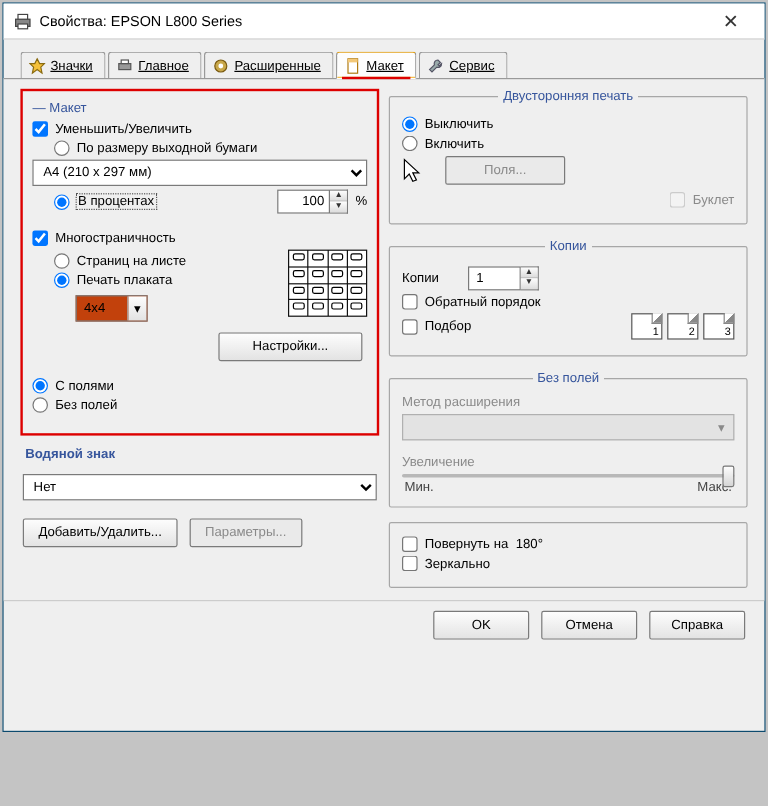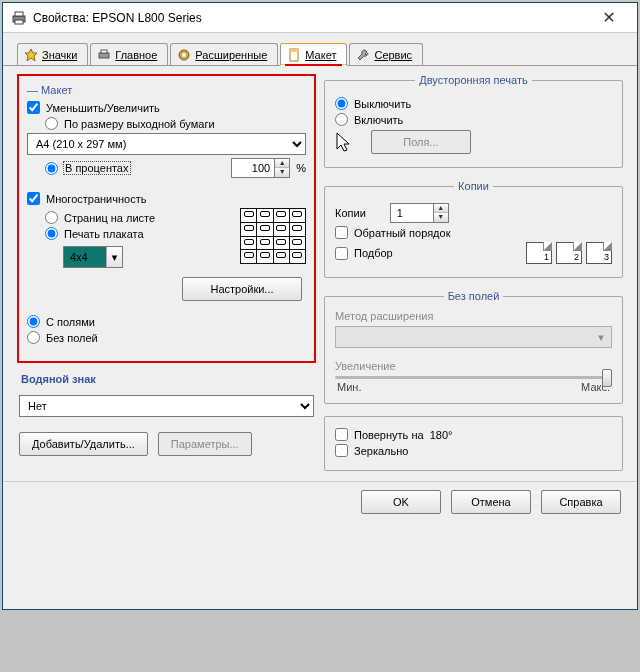--- a/index.html
+++ b/index.html
@@ -30,21 +30,21 @@
   .spinner input { width: 44px; height: 20px; border: 1px solid #7a7a7a; text-align: right; padding-right: 4px; background: #fff; }
   .spinbtns { display: flex; flex-direction: column; border: 1px solid #7a7a7a; border-left: none; }
   .spinbtns div { width: 14px; height: 9px; background: linear-gradient(#fdfdfd,#dcdcdc); font-size: 7px; line-height: 7px; text-align: center; color: #333; border-bottom: 1px solid #bbb; }
   .spinbtns div:last-child { border-bottom: none; }
   .btn { height: 24px; border: 1px solid #7a7a7a; background: linear-gradient(#fdfdfd,#e3e3e3); padding: 0 12px; display: inline-flex; align-items: center; justify-content: center; border-radius: 2px; }
   .btn.disabled { color: #8a8a8a; background: #eaeaea; }
   .btn.wide { min-width: 120px; }
   .poster-grid { width: 66px; height: 56px; background: #111; display: grid; grid-template-columns: repeat(4,1fr); grid-template-rows: repeat(4,1fr); gap: 1px; padding: 1px; }
   .poster-grid div { background: #fff; }
   .poster-grid div::before { content: ""; display:block; margin: 2px auto 0; width: 8px; height: 4px; border:1px solid #000; border-radius: 2px;}
-  .sel4 { width: 60px; height: 22px; border: 1px solid #7a7a7a; background: #0f766e; padding-left: 6px; display:flex; align-items:center; justify-content:space-between;}
+  .sel4 { width: 60px; height: 22px; border: 1px solid #7a7a7a; background: #c2410c; padding-left: 6px; display:flex; align-items:center; justify-content:space-between;}
   .sel4 .arr { width:16px; text-align:center; border-left:1px solid #aaa; height:100%; display:flex; align-items:center; justify-content:center; background:linear-gradient(#fdfdfd,#e3e3e3);}
   .cursor { width: 18px; height: 22px; }
   .collate { display:flex; gap:4px;}
   .collate .sheet { width:26px; height:22px; border:1px solid #555; position:relative; background:#fff;}
   .collate .sheet::before{content:""; position:absolute; right:-1px; top:-1px; width:8px; height:8px; background:linear-gradient(135deg,#fff 48%, #888 52%); border-left:1px solid #888; border-bottom:1px solid #888;}
   .collate .sheet span{position:absolute; right:2px; bottom:1px; font-size:9px;}
   .disabled-select { background:#e3e3e3; color:#8a8a8a; display:flex; align-items:center; justify-content:flex-end; padding-right:2px; height:22px; border:1px solid #b0b0b0;}
   .disabled-select .arr{ width:16px; text-align:center;}
   .slider { display:flex; align-items:center; gap:8px; }
   .track { flex:1; height:3px; background:#b8b8b8; position:relative; border-radius:2px;}
@@ -243,20 +243,26 @@
           </label>
         </div>
         <div class="row" style="gap:18px; margin-top:4px;">
           <svg class="cursor" viewBox="0 0 18 22">
               <path d="M2 2 L2 18 L6 14 L9 20 L12 19 L9 13 L14 13 Z" fill="#fff" stroke="#000"></path>
             </svg>
           <button class="btn disabled" style="min-width:100px;">
               <span>Поля...</span>
             </button>
         </div>
+        <div class="row" style="justify-content:flex-end; margin-top:6px;">
+          <label class="ctl">
+            <input type="checkbox" disabled="" style="">
+            <span style="color:#8a8a8a;">Буклет</span>
+          </label>
+        </div>
       </fieldset>
 
       <fieldset class="group">
         <legend>Копии</legend>
         <div class="row" style="gap:24px;">
           <span>Копии</span>
           <div class="spinner">
             <input value="1" style="text-align: left; padding-left: 6px;">
             <div class="spinbtns">
                 <div>▲</div>

